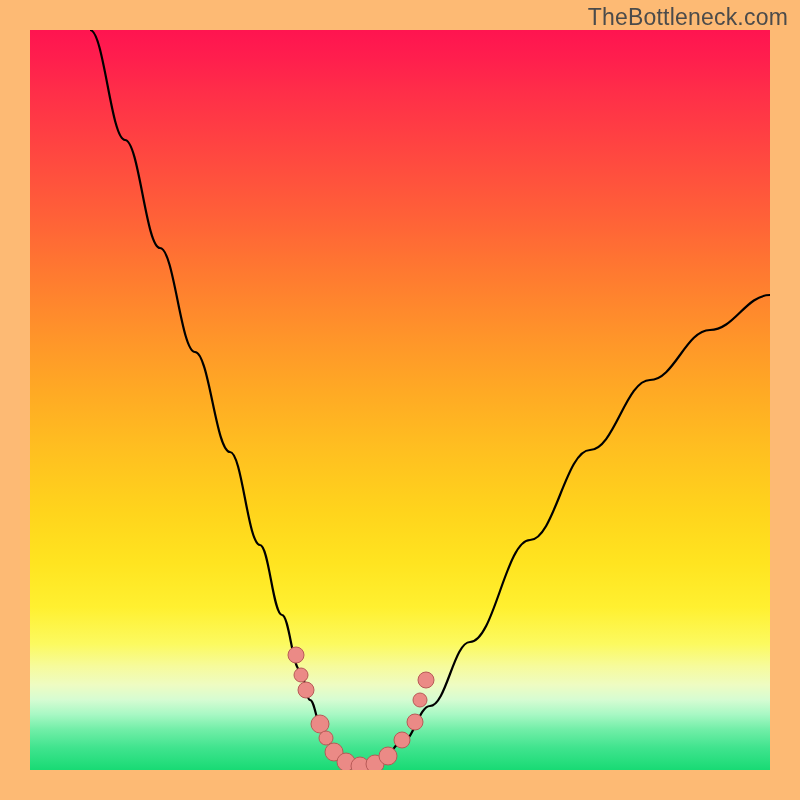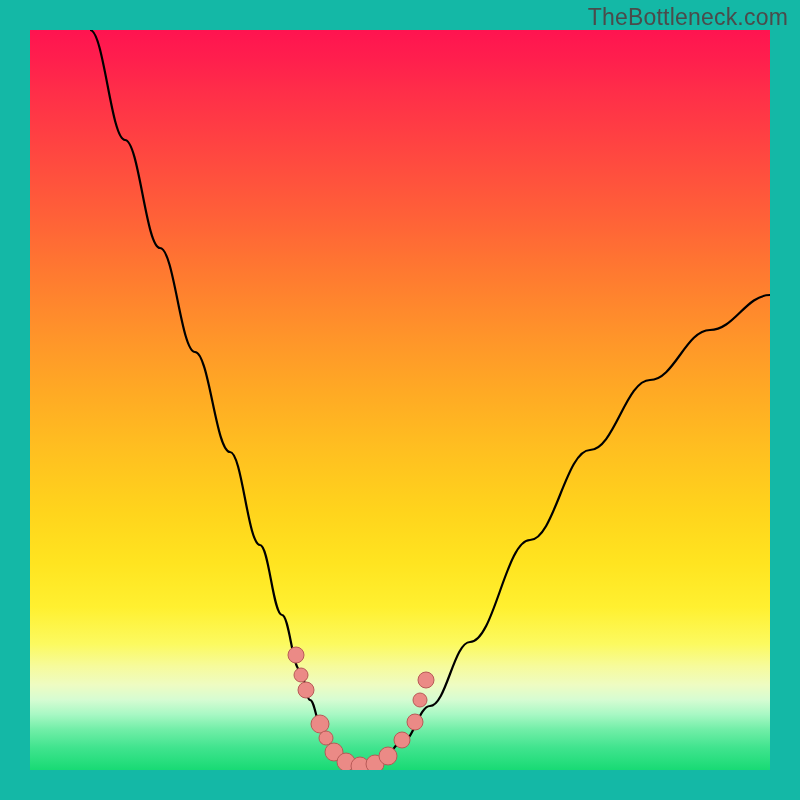--- a/index.html
+++ b/index.html
@@ -10,21 +10,21 @@
     background: #000;
     overflow: hidden;
     font-family: Arial, sans-serif;
   }
   .frame {
     position: absolute;
     top: 0;
     left: 0;
     width: 800px;
     height: 800px;
-    background: #14b8a6;
+    background: #fdba74;
   }
   .plot-area {
     position: absolute;
     top: 30px;
     left: 30px;
     width: 740px;
     height: 740px;
     overflow: hidden;
   }
   .gradient-bg {

